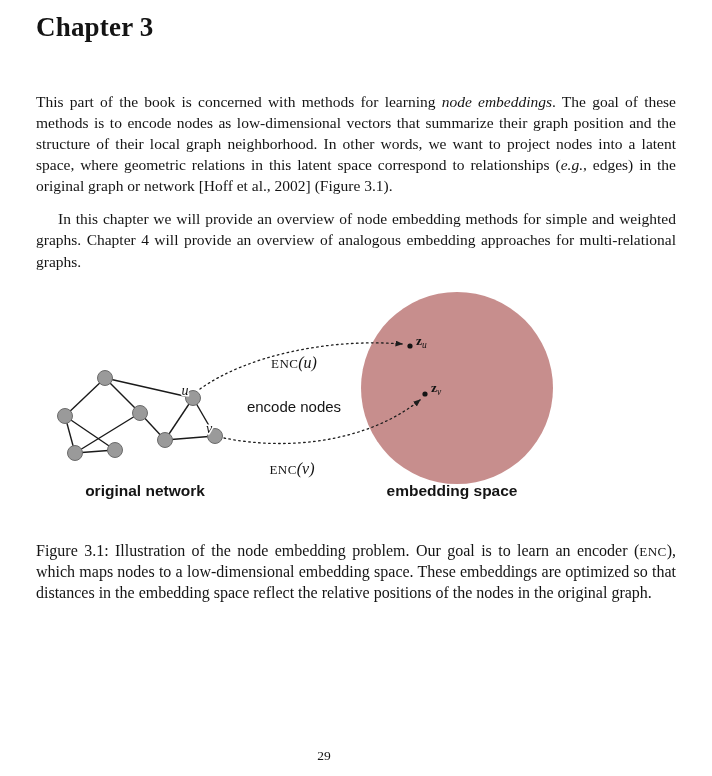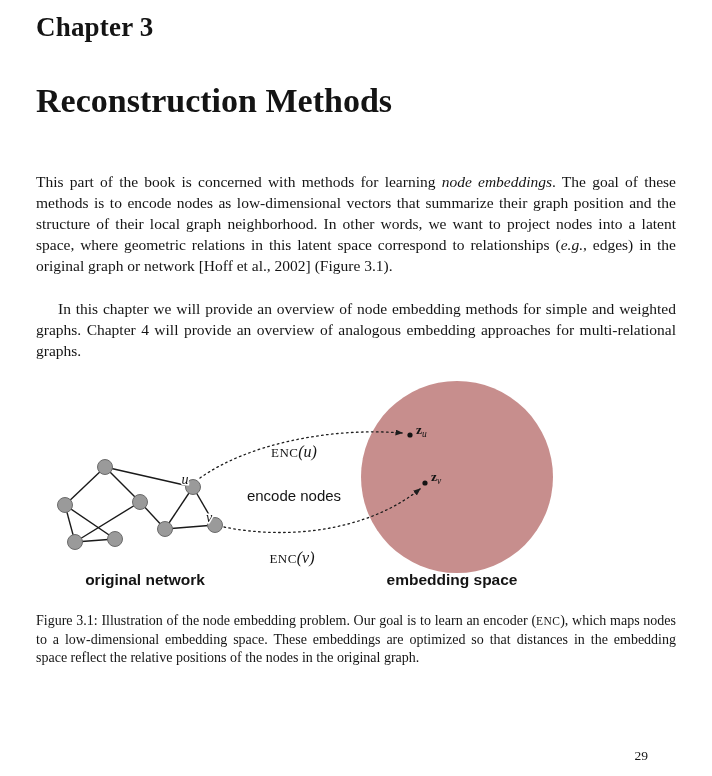--- a/index.html
+++ b/index.html
@@ -5,26 +5,26 @@
   html, body { margin: 0; padding: 0; background: #ffffff; }
   body {
     width: 712px; height: 776px; overflow: hidden; position: relative;
     font-family: "Liberation Serif", serif; color: #141414;
   }
   .page { padding: 12px 36px 0 36px; width: 640px; }
   .chapter-label { font-size: 27px; font-weight: bold; letter-spacing: 0.2px; }
   .book-title { font-size: 34px; font-weight: bold; line-height: 1.28; margin-top: 36px; }
   .body-text { margin-top: 48px; font-size: 15.5px; line-height: 1.36; text-align: justify; }
   .para { margin: 0; }
-  .para + .para { margin-top: 22px; text-indent: 22px; }
+  .para + .para { margin-top: 12px; text-indent: 22px; }
   em { }
   .figure-wrap { margin-top: 16px; }
-  .caption { margin-top: 3px; font-size: 14px; line-height: 1.32; text-align: justify; }
+  .caption { margin-top: 20px; font-size: 16px; line-height: 1.32; text-align: justify; }
   .sc { font-size: 0.82em; letter-spacing: 0.4px; }
-  .page-number { position: absolute; left: 0; bottom: 12px; width: 648px; text-align: right; font-size: 13.5px; }
+  .page-number { position: absolute; left: 0; bottom: 12px; width: 648px; text-align: center; font-size: 13.5px; }
 
   
   svg text { font-family: "Liberation Serif", serif; fill: #141414; }
   .enc-text { font-size: 16px; }
   .enc-sc { font-size: 13px; letter-spacing: 0.4px; }
   .math-it { font-style: italic; }
   .node-letter { font-size: 14px; font-style: italic; paint-order: stroke; stroke: #ffffff; stroke-width: 3px; }
   .z-bold { font-weight: bold; font-size: 13.5px; }
   .z-sub { font-style: italic; font-size: 9.5px; }
   .encode-nodes { font-family: "Liberation Sans", sans-serif; font-size: 15px; }
@@ -32,21 +32,20 @@
   .dotted-arrow { fill: none; stroke: #1d1d1d; stroke-width: 1.3; stroke-dasharray: 1.6 3.4; stroke-linecap: round; }
 </style>
 </head>
 <body>
 
 <div class="page">
 
   <div class="chapter-label">Chapter 3</div>
 
   <div class="book-title">
-    <div>Reconstruction Methods</div>
   </div>
 
   <div class="body-text">
     <p class="para"><span>This part of the book is concerned with methods for learning </span><em>node embeddings</em><span>. The goal of these methods is to encode nodes as low-dimensional vectors that summarize their graph position and the structure of their local graph neighborhood. In other words, we want to project nodes into a latent space, where geometric relations in this latent space correspond to relationships (</span><em>e.g.</em><span>, edges) in the original graph or network [Hoff et al., 2002] (Figure 3.1).</span></p>
     <p class="para">In this chapter we will provide an overview of node embedding methods for simple and weighted graphs. Chapter 4 will provide an overview of analogous embedding approaches for multi-relational graphs.</p>
   </div>
 
   <div class="figure-wrap">
     <svg width="640" height="228" viewBox="0 0 640 228">
       <defs>

